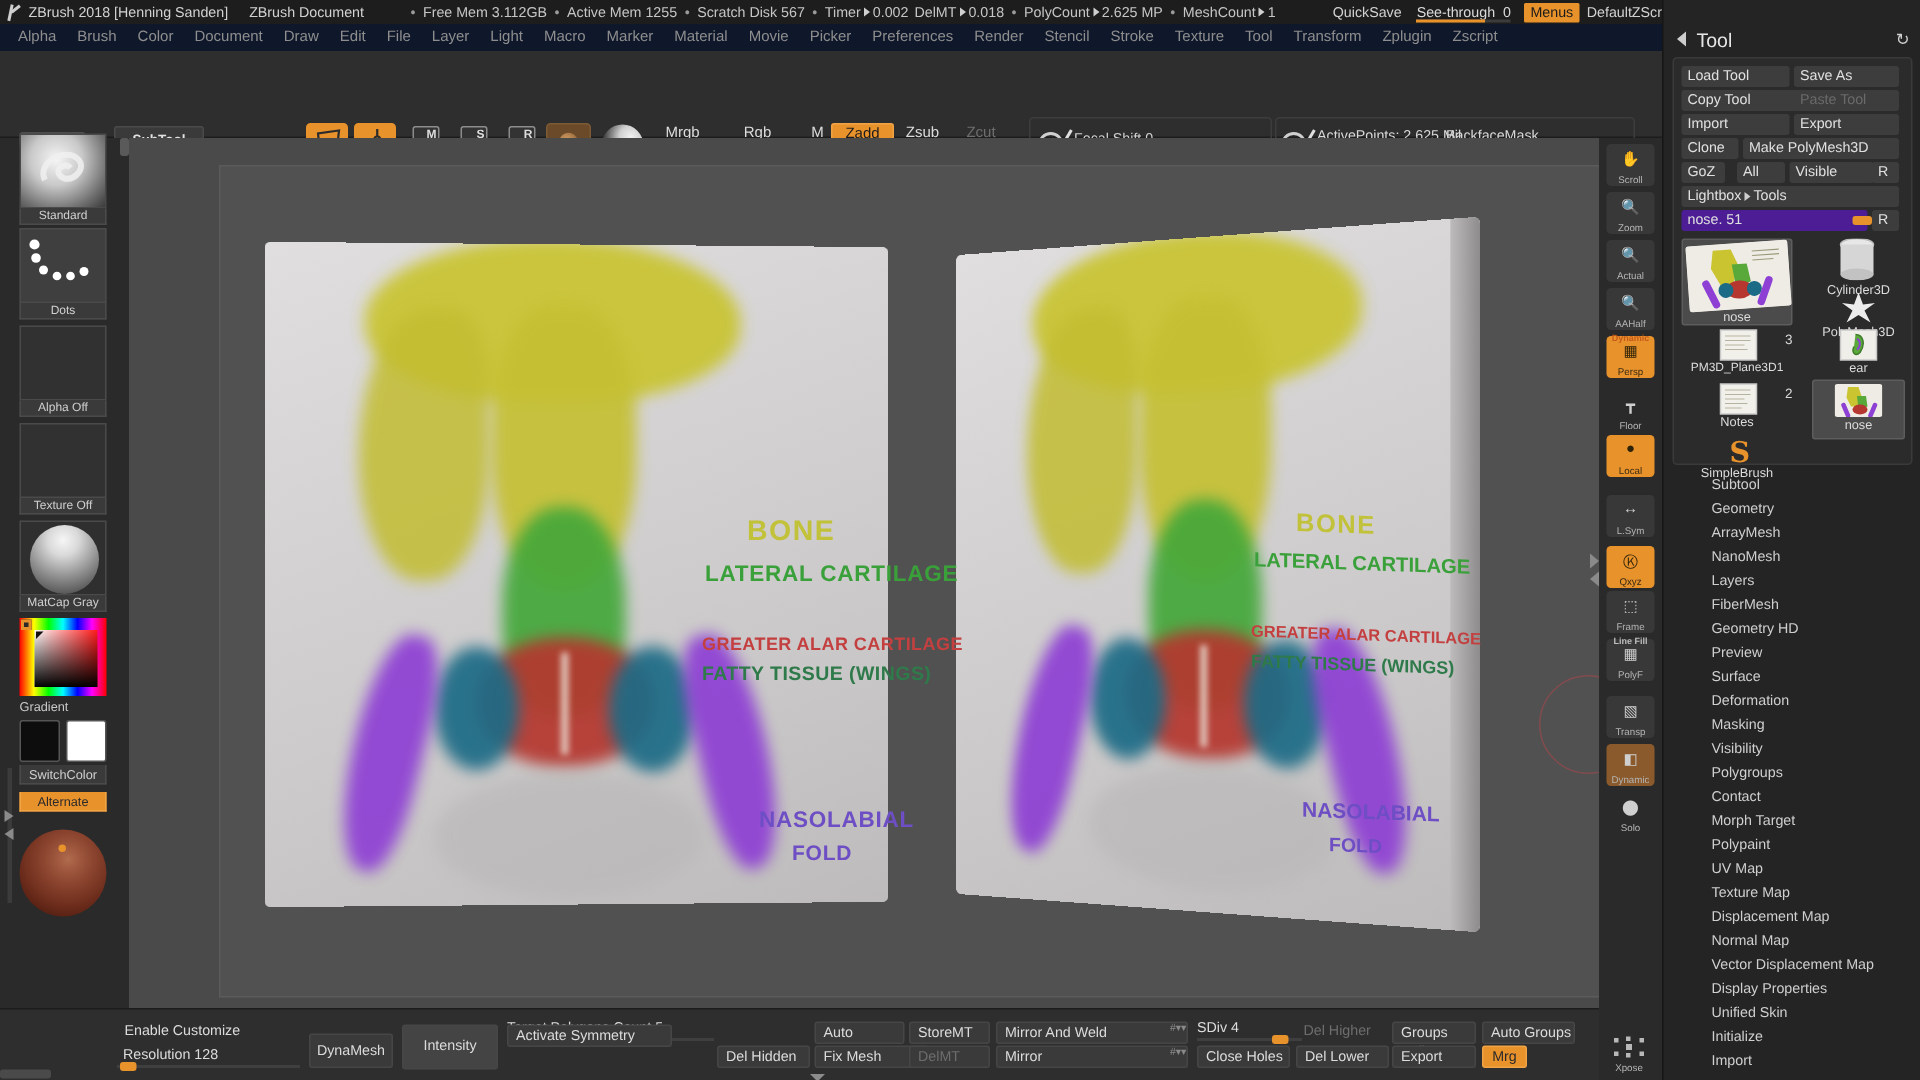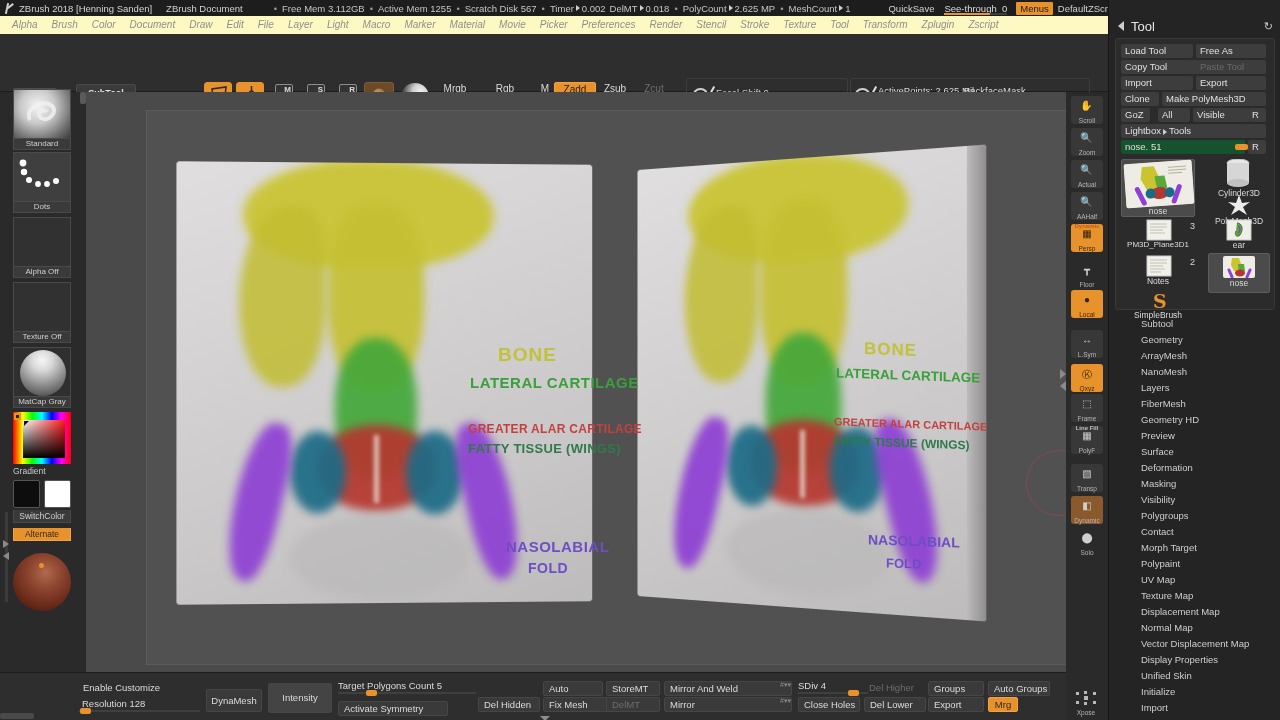--- a/index.html
+++ b/index.html
@@ -28,22 +28,22 @@
   .seethru{position:relative;margin-right:9px;text-align:center;}
   .seethru .lbl{font-size:9.5px;color:#dadada;}
   .seethru .bar{position:absolute;left:0;bottom:-1px;height:2px;width:100%;background:#3c3c3c;}
   .seethru .bar i{display:block;height:2px;width:72%;background:#e8922c;}
   .tb-menus{background:#e8922c;color:#1a1a1a;font-size:9.5px;padding:1px 4px;margin-right:5px;border-radius:1px;}
   .tb-script{font-size:9.5px;margin-right:10px;}
   .tb-ico{width:16px;height:16px;position:relative;opacity:.82;}
   .tb-ico svg{position:absolute;left:50%;top:50%;transform:translate(-50%,-50%);}
 
   
-  .menubar{position:absolute;left:0;top:16px;width:1204px;height:18px;background:#fef9c3;
-    display:flex;align-items:center;font-size:10px;color:#8e8e8e;font-style:italic;}
+  .menubar{position:absolute;left:0;top:16px;width:1204px;height:18px;background:#0f172a;
+    display:flex;align-items:center;font-size:10px;color:#8e8e8e;}
   .menubar .mi{padding:0 7px;line-height:18px;}
   .menubar .mi:first-child{margin-left:5px;}
 
   
   .shelf{position:absolute;left:0;top:34px;width:1280px;height:58px;background:#2e2e2e;border-bottom:1px solid #1c1c1c;}
   .stmaster{position:absolute;left:76px;top:50px;width:60px;height:28px;background:#3a3a3a;border:1px solid #4a4a4a;border-radius:2px;
     font-size:9px;color:#e2e2e2;font-weight:bold;text-align:center;line-height:11px;padding-top:3px;}
   .stmaster .cnr{position:absolute;right:2px;bottom:1px;width:0;height:0;border-left:5px solid transparent;border-bottom:5px solid #9a9a9a;}
   .liveb{position:absolute;left:140px;top:57px;font-size:10px;color:#cfcfcf;}
 
@@ -600,36 +600,36 @@
 
   <div class="rpanel">
     <div class="rp-head">
       <span class="chev"></span>
       <span class="ttl">Tool</span>
       <span class="rst">↻</span>
     </div>
 
     <div class="rp-box">
       <div class="rb" style="left:5px;top:5px;width:72px">Load Tool</div>
-      <div class="rb" style="left:80px;top:5px;width:70px">Free As</div>
+      <div class="rb" style="left:80px;top:5px;width:70px">Save As</div>
       <div class="rb" style="left:5px;top:21px;width:84px">Copy Tool</div>
       <div class="rb dim" style="left:80px;top:21px;width:70px">Paste Tool</div>
       <div class="rb" style="left:5px;top:37px;width:72px">Import</div>
       <div class="rb" style="left:80px;top:37px;width:70px">Export</div>
       <div class="rb" style="left:5px;top:53px;width:38px">Clone</div>
       <div class="rb" style="left:46px;top:53px;width:104px">Make PolyMesh3D</div>
       <div class="rb" style="left:5px;top:69px;width:29px">GoZ</div>
       <div class="rb" style="left:42px;top:69px;width:32px">All</div>
       <div class="rb" style="left:77px;top:69px;width:56px">Visible</div>
       <div class="rb" style="left:132px;top:69px;width:18px">R</div>
       <div class="rb" style="left:5px;top:85px;width:145px">
         <span>Lightbox</span><span class="tri" style="border-left-color:#cfcfcf"></span><span>Tools</span>
       </div>
 
-      <div class="rb nofill" style="left:5px;top:101px;width:124px;background:#14532d">
+      <div class="rb nofill" style="left:5px;top:101px;width:124px;background:#4c1d95">
         <span>nose. 51</span>
         <span style="position:absolute;right:-3px;top:4px;width:13px;height:6px;background:#e8922c;border-radius:2px"></span>
       </div>
       <div class="rb" style="left:132px;top:101px;width:18px">R</div>
 
       <div class="slot sel" style="left:5px;top:120px;width:74px;height:58px">
         <div class="img" style="left:3px;top:2px;width:68px;height:44px;background:#e9e6df;transform:rotate(-4deg)">
           <svg width="68" height="44">
               <rect width="68" height="44" fill="#efece5"></rect>
             <path d="M18 4 L30 4 L34 14 L30 28 L22 28 L16 16 Z" fill="#c9c430"></path>
@@ -766,21 +766,21 @@
     </div>
 
     <div class="bb" style="left:206px;top:16px;width:56px;height:23px;line-height:21px;padding-left:0;text-align:center">DynaMesh</div>
     <div class="bb" style="left:268px;top:10px;width:64px;height:30px;line-height:28px;padding-left:0;text-align:center;background:#444">Intensity</div>
 
     <div class="bslider" style="left:338px;top:8px;width:138px">
       <span class="lab" style="left:0">Target Polygons Count 5</span>
       <span class="track"></span>
         <span class="knob" style="left:28px"></span>
     </div>
-    <div class="bb" style="left:338px;top:28px;width:110px">Activate Symmetry</div>
+    <div class="bb" style="left:338px;top:10px;width:110px">Activate Symmetry</div>
 
     <div class="bb" style="left:478px;top:24px;width:62px">Del Hidden</div>
     <div class="bb" style="left:543px;top:8px;width:60px">Auto Groups</div>
     <div class="bb" style="left:543px;top:24px;width:76px">Fix Mesh</div>
 
     <div class="bb" style="left:606px;top:8px;width:54px">StoreMT</div>
     <div class="bb dim" style="left:606px;top:24px;width:54px">DelMT</div>
 
     <div class="bb" style="left:664px;top:8px;width:128px">Mirror And Weld</div>
     <span class="hash" style="left:780px;top:8px">#▾▾</span>

